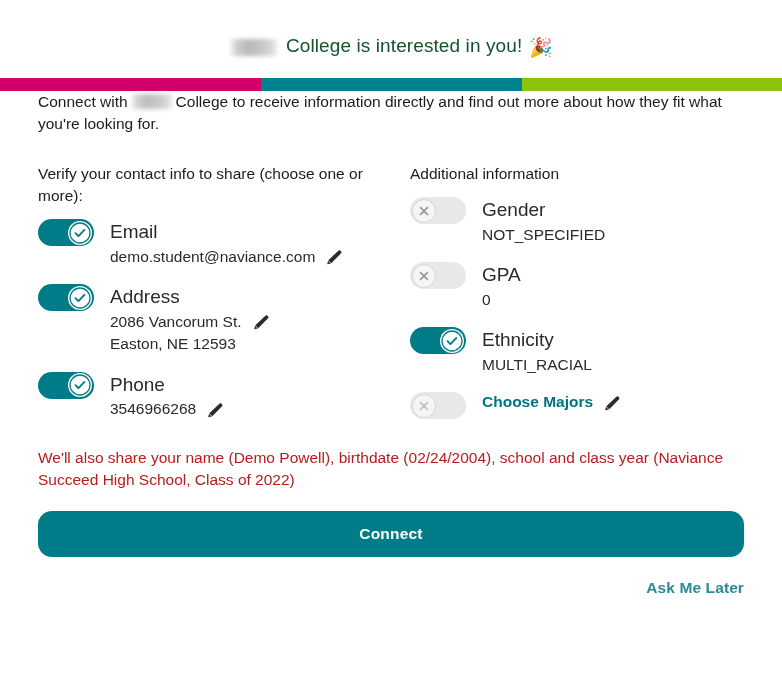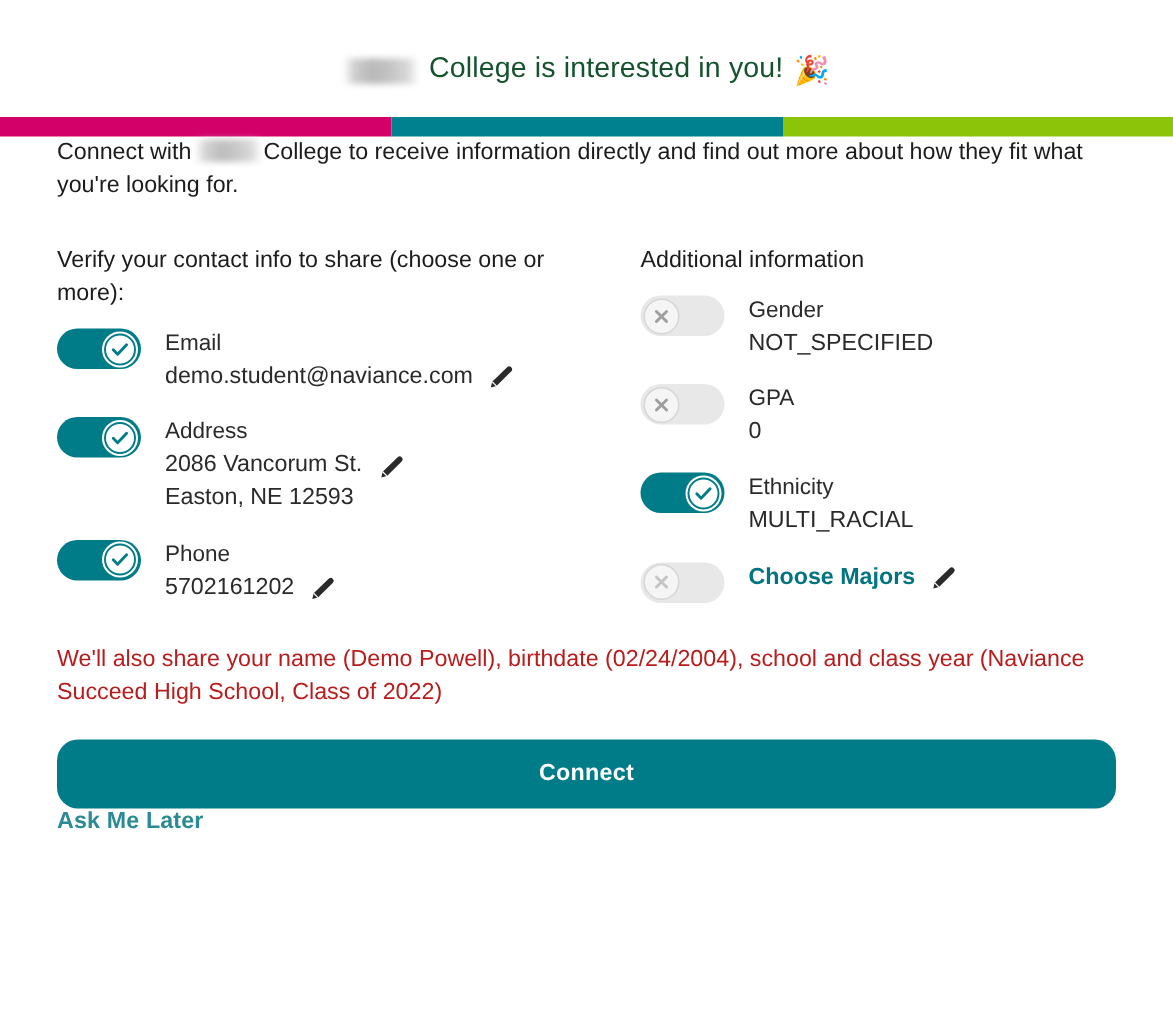--- a/index.html
+++ b/index.html
@@ -104,21 +104,20 @@
   .intro {
     font-size: 15.5px;
     line-height: 1.42;
     color: #1c1c1c;
     max-width: 716px;
   }
 
   .columns {
     display: flex;
     margin-top: 28px;
-    gap: 17px;
   }
 
   .col-left  { width: 372px; }
   .col-right { flex: 1 1 auto; padding-left: 0; }
 
   .col-heading {
     font-size: 15.5px;
     line-height: 1.42;
     color: #1c1c1c;
     margin-bottom: 10px;
@@ -163,21 +162,21 @@
 
   .knob svg { display: block; }
 
   .opt-body {
     padding-left: 16px;
     padding-top: 1px;
     min-width: 0;
   }
 
   .opt-label {
-    font-size: 15px;
+    font-size: 19px;
     line-height: 1.45;
     color: #2a2a2a;
   }
   .opt-label.dim { color: #9b9b9b; }
 
   .opt-value {
     font-size: 15.5px;
     line-height: 1.45;
     color: #2a2a2a;
     display: flex;
@@ -221,21 +220,22 @@
     background: #007c88;
     color: #ffffff;
     font-size: 15.5px;
     font-weight: 700;
     font-family: "Liberation Sans", sans-serif;
     cursor: pointer;
     letter-spacing: 0.2px;
   }
 
   .ask-later-wrap {
-    text-align: left;
+    margin-top: 22px;
+    text-align: right;
   }
 
   .ask-later {
     font-size: 15.5px;
     font-weight: 700;
     color: #2b8a93;
     text-decoration: none;
     cursor: pointer;
     letter-spacing: 0.1px;
   }
@@ -324,21 +324,21 @@
               <span class="knob">
                 <svg width="22" height="22" viewBox="0 0 22 22">
                   <circle cx="11" cy="11" r="10" fill="none" stroke="#007c88" stroke-width="1.3"></circle>
                   <path d="M6.5 11.2 L9.4 14.1 L15.4 7.9" fill="none" stroke="#007c88" stroke-width="1.9" stroke-linecap="round" stroke-linejoin="round"></path>
                 </svg>
               </span>
             </div>
             <div class="opt-body">
               <div class="opt-label">Phone</div>
               <div class="opt-value">
-                <span>5702161202</span>
+                <span>3546966268</span>
                 <span class="pencil">
                   <svg width="17" height="17" viewBox="0 0 17 17">
                     <path d="M13.1 1.9 a1.9 1.9 0 0 1 2.7 2.7 L6.0 14.4 L2.2 15.3 L3.1 11.5 Z" fill="#2a2a2a"></path>
                     <path d="M3.1 11.5 L6.0 14.4" stroke="#ffffff" stroke-width="0.8"></path>
                   </svg>
                 </span>
               </div>
             </div>
           </div>
 

